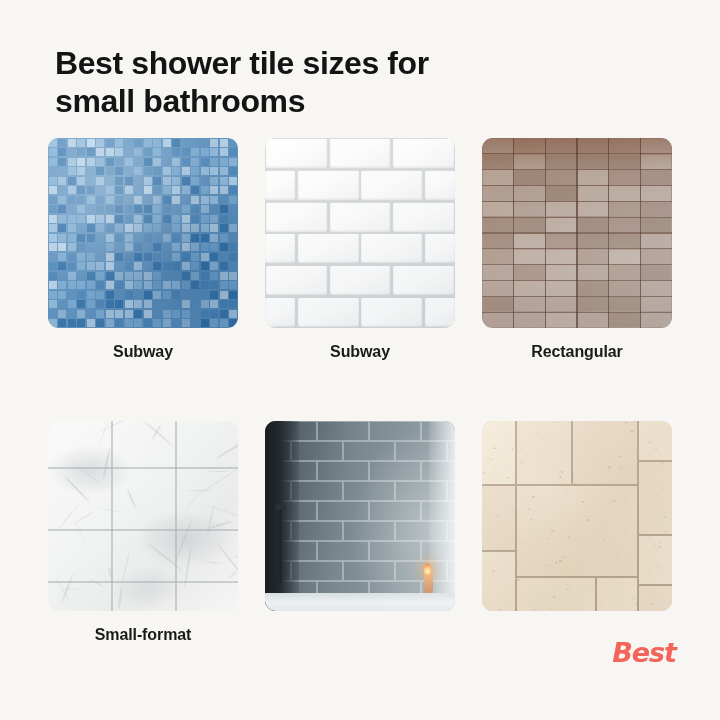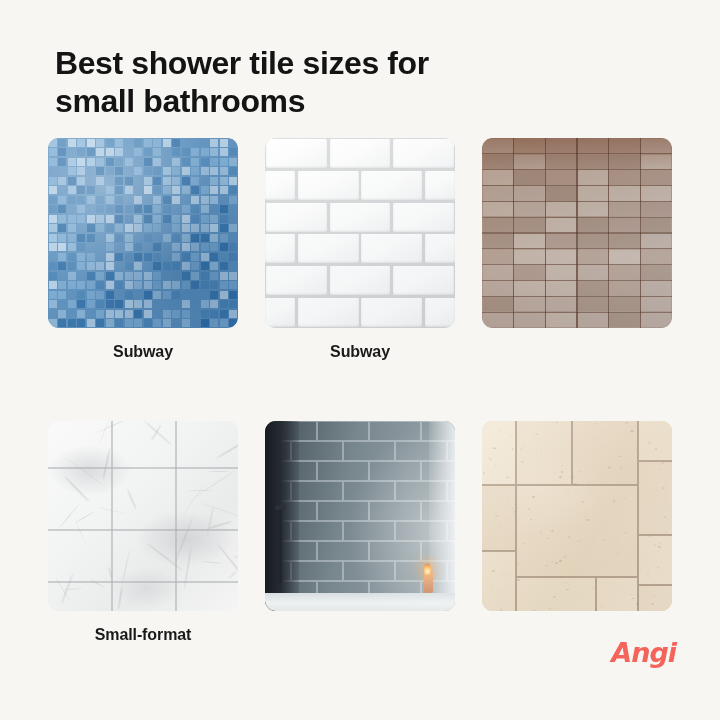--- a/index.html
+++ b/index.html
@@ -809,20 +809,21 @@
             <div style="position: absolute; left: 0px; width: 100%; height: 1.3px; background: rgba(70, 42, 26, 0.38); top: 46.85px;"></div>
             <div style="position: absolute; left: 0px; width: 100%; height: 1.3px; background: rgba(70, 42, 26, 0.38); top: 62.6833px;"></div>
             <div style="position: absolute; left: 0px; width: 100%; height: 1.3px; background: rgba(70, 42, 26, 0.38); top: 78.5167px;"></div>
             <div style="position: absolute; left: 0px; width: 100%; height: 1.3px; background: rgba(70, 42, 26, 0.38); top: 94.35px;"></div>
             <div style="position: absolute; left: 0px; width: 100%; height: 1.3px; background: rgba(70, 42, 26, 0.38); top: 110.183px;"></div>
             <div style="position: absolute; left: 0px; width: 100%; height: 1.3px; background: rgba(70, 42, 26, 0.38); top: 126.017px;"></div>
             <div style="position: absolute; left: 0px; width: 100%; height: 1.3px; background: rgba(70, 42, 26, 0.38); top: 141.85px;"></div>
             <div style="position: absolute; left: 0px; width: 100%; height: 1.3px; background: rgba(70, 42, 26, 0.38); top: 157.683px;"></div>
             <div style="position: absolute; left: 0px; width: 100%; height: 1.3px; background: rgba(70, 42, 26, 0.38); top: 173.517px;"></div>
           </div>
+        <div class="tile-label">Rectangular</div>
       </div>
 
     </div>
 
     <div class="tile-row">
 
       <div class="tile-card">
         <div class="tile-swatch sw-small" id="sw-small">
           <div class="sm-base"></div>
         <div class="sm-vein" style="left: 18.2375px; top: 109.377px; width: 27.5963px; height: 0.922624px; opacity: 0.38; transform: rotate(65.6154deg);"></div>
@@ -1065,15 +1066,15 @@
               <div class="lg-fleck" style="left: 9.30799px; top: 166.128px; width: 0.943436px; height: 0.660405px; opacity: 0.4;"></div>
             </div>
           <div class="lg-wash"></div>
         </div>
       </div>
 
     </div>
 
   </div>
 
-  <div class="angi-logo">Angi</div>
+  <div class="angi-logo">Best</div>
 
 </div>
 
 </body></html>

